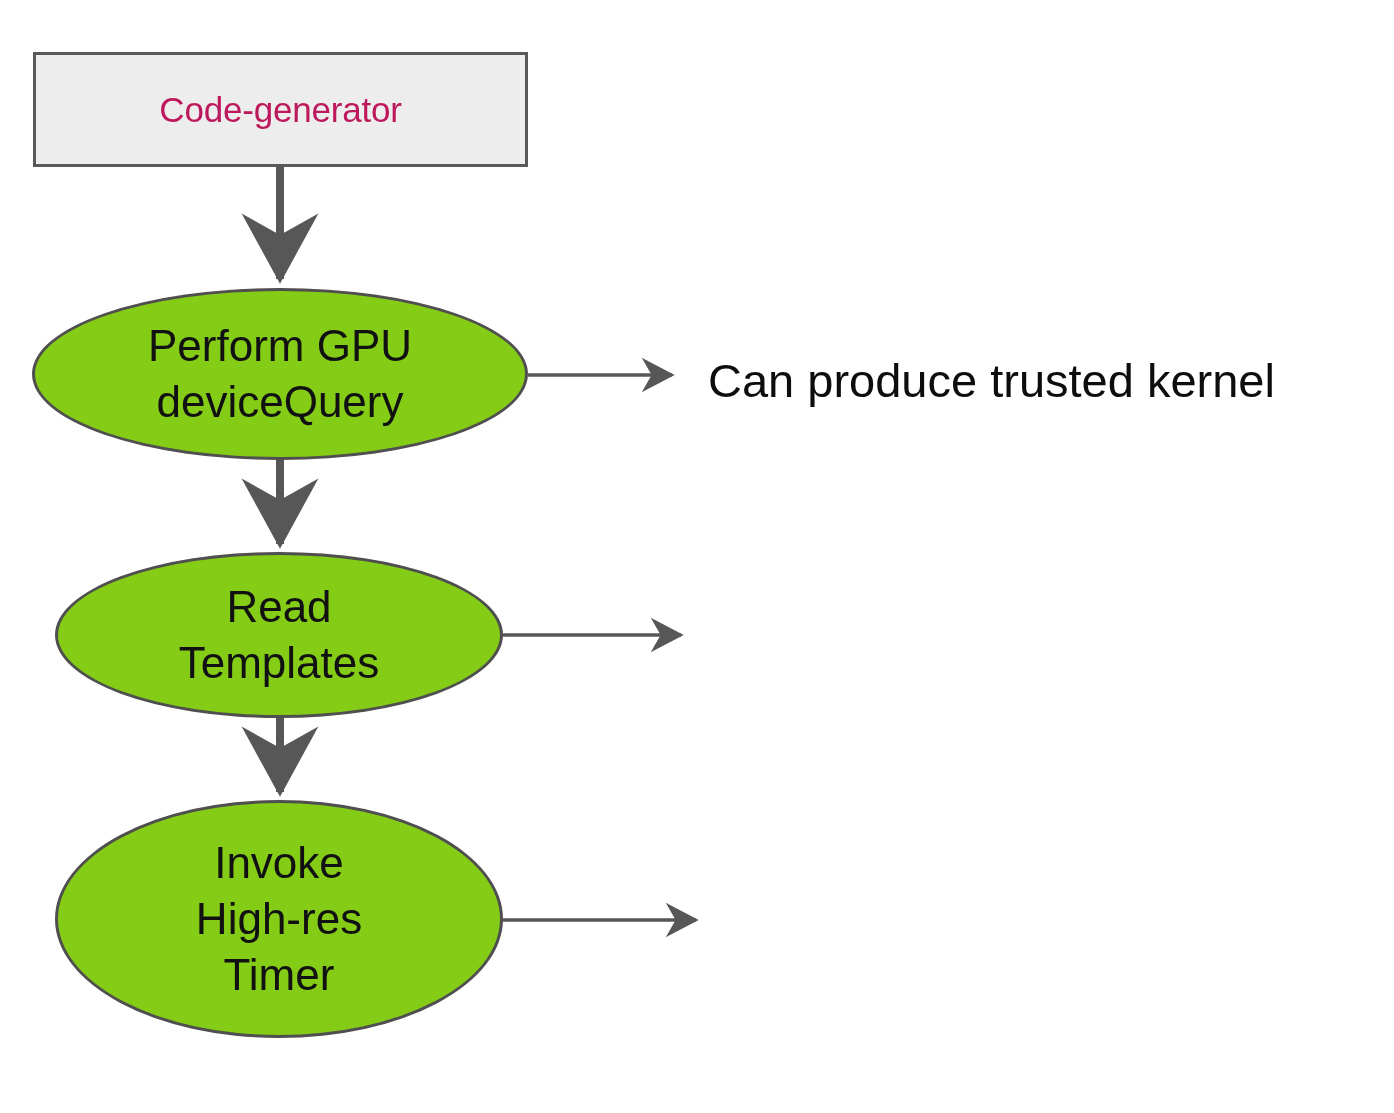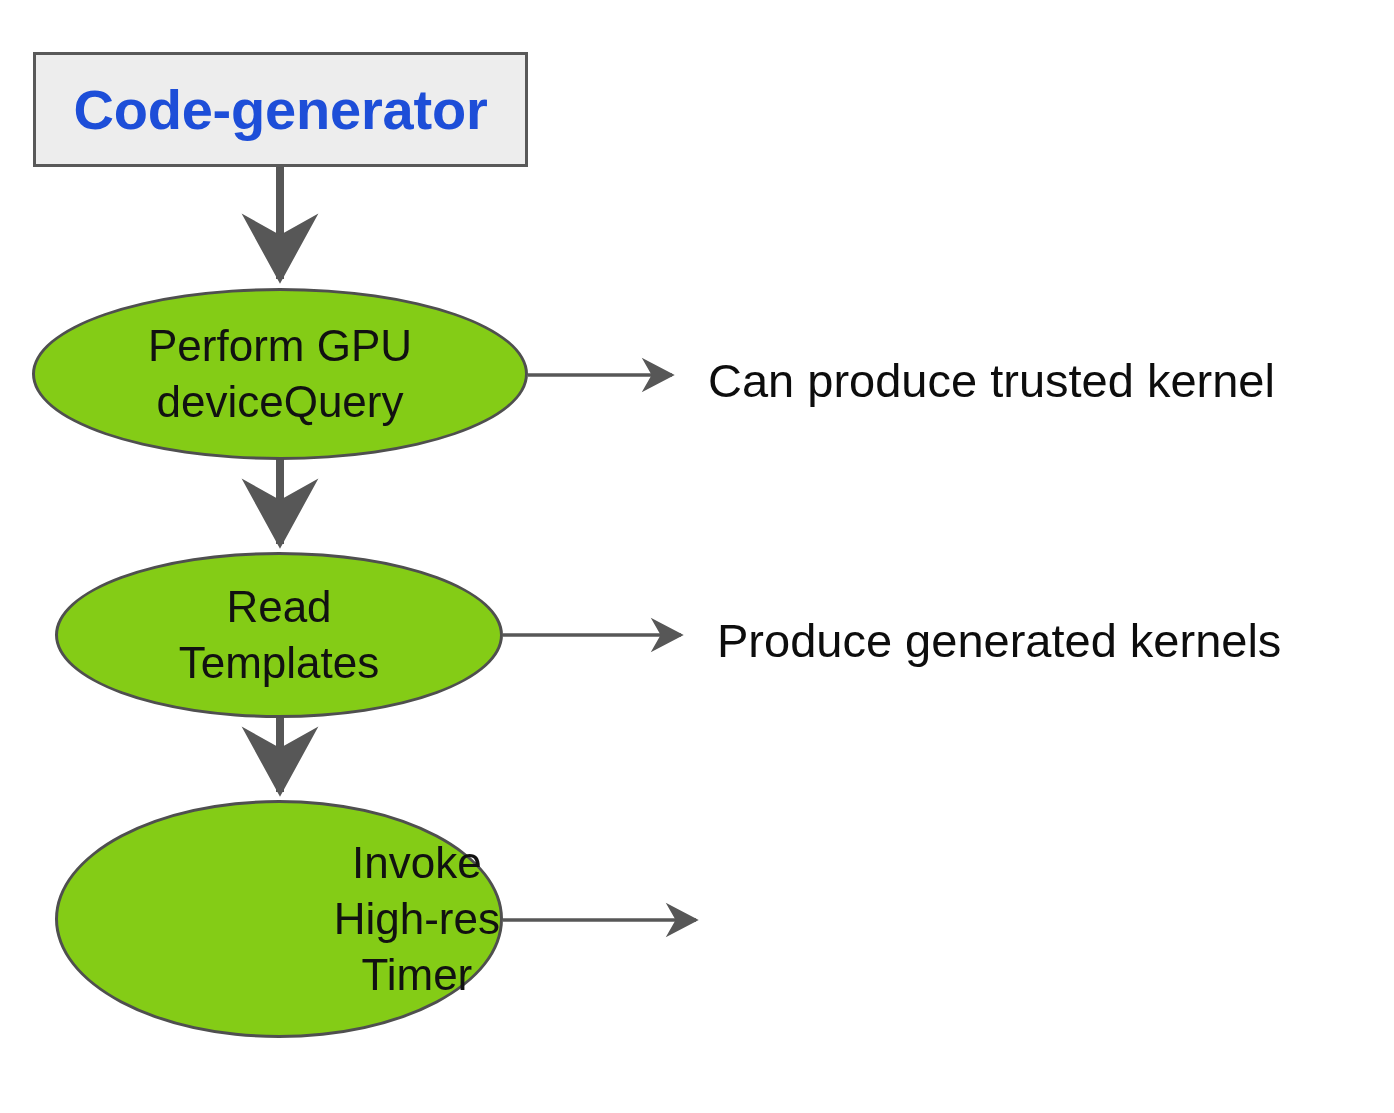--- a/index.html
+++ b/index.html
@@ -32,23 +32,23 @@
   .proc-box {
     position: absolute;
     box-sizing: border-box;
     background: #ededed;
     border: 3px solid #595959;
     display: flex;
     align-items: center;
     justify-content: center;
   }
   .proc-box .proc-label {
-    font-weight: bold;
-    font-size: 56px;
-    color: #1d4ed8;
+    font-weight: normal;
+    font-size: 35px;
+    color: #be185d;
     letter-spacing: -0.2px;
     white-space: nowrap;
   }
 
   
   .ellipse-node {
     position: absolute;
     box-sizing: border-box;
     background: #84cc16;
     border: 3px solid #4f4f4f;
@@ -113,24 +113,23 @@
   <div class="ellipse-node" style="left:32px; top:288px; width:496px; height:172px;">
     <span class="ell-label">Perform GPU
 deviceQuery</span>
   </div>
 
   <div class="ellipse-node" style="left:55px; top:552px; width:448px; height:166px;align-items:center;">
     <span class="ell-label">Read
 Templates</span>
   </div>
 
-  <div class="ellipse-node" style="left:55px; top:800px; width:448px; height:238px;justify-content:flex-end;">
+  <div class="ellipse-node" style="left:55px; top:800px; width:448px; height:238px;">
     <span class="ell-label">Invoke
 High-res
 Timer</span>
   </div>
 
   <div class="side-note left-align" style="left:708px; top:350px; width:680px;">Can produce trusted kernel</div>
 
-  <div class="side-note left-align" style="left:717px; top:610px; width:670px;">Produce generated kernels</div>
 
 
 </div>
 
 </body></html>

